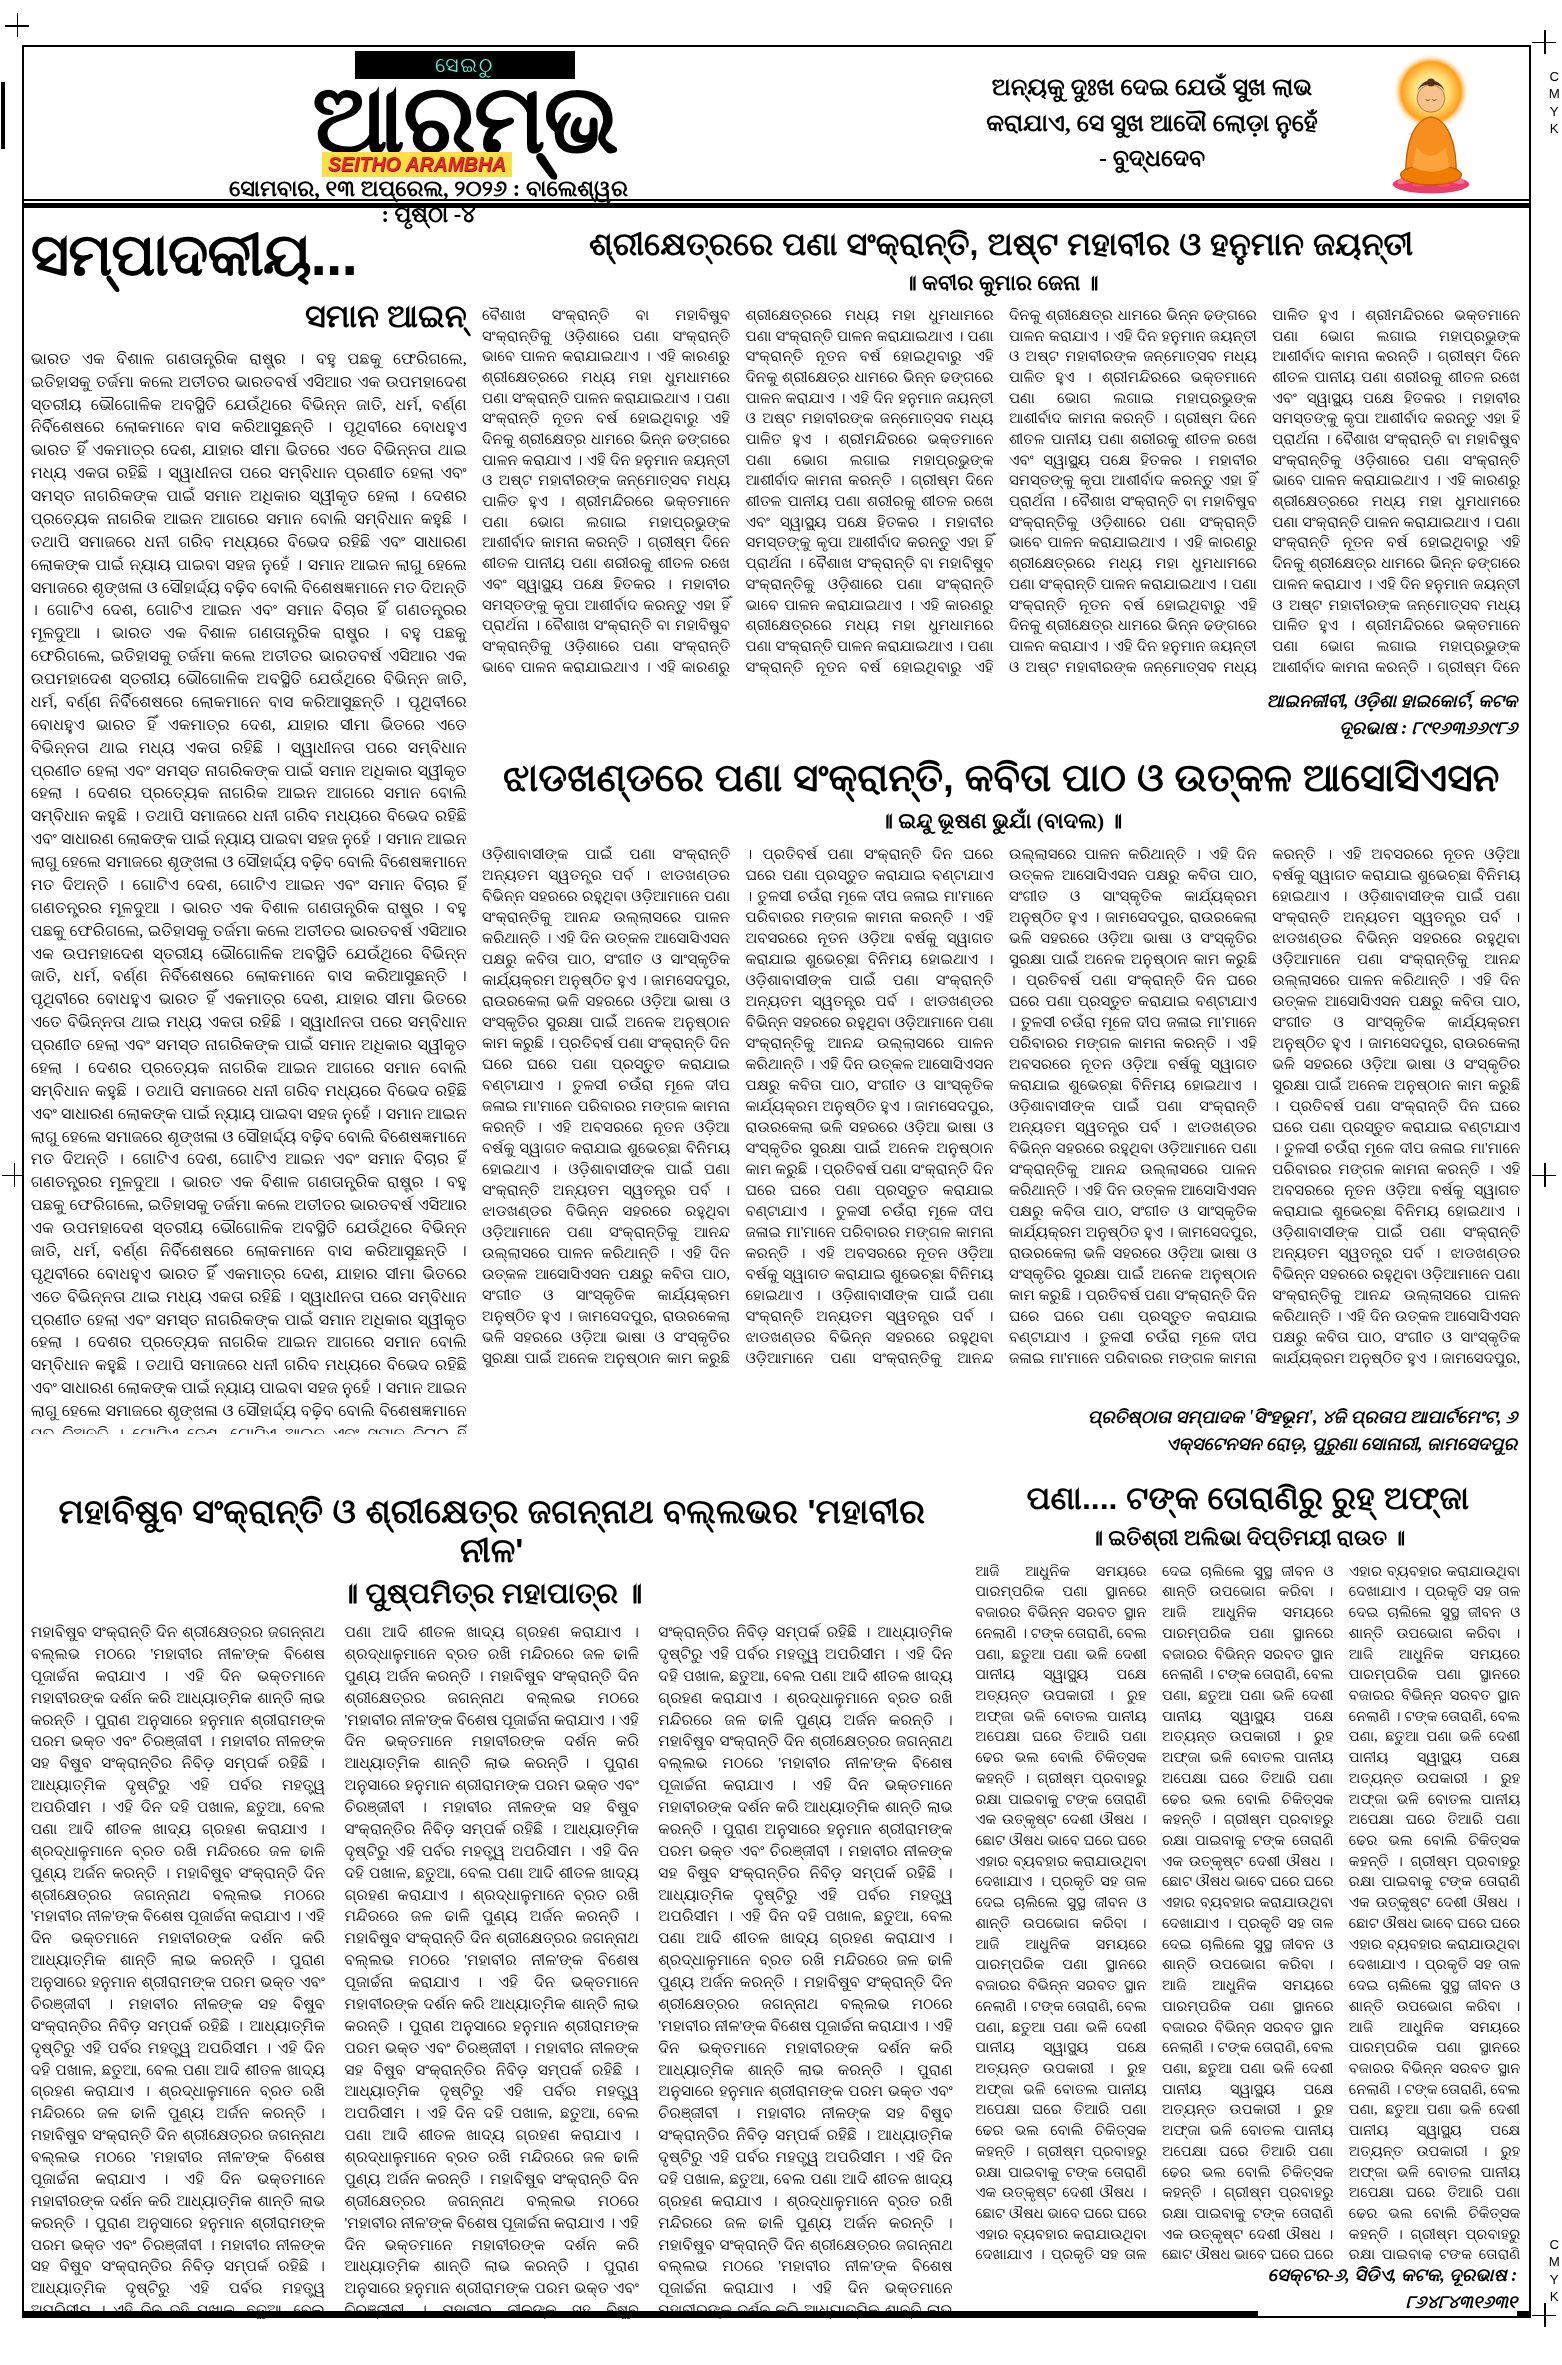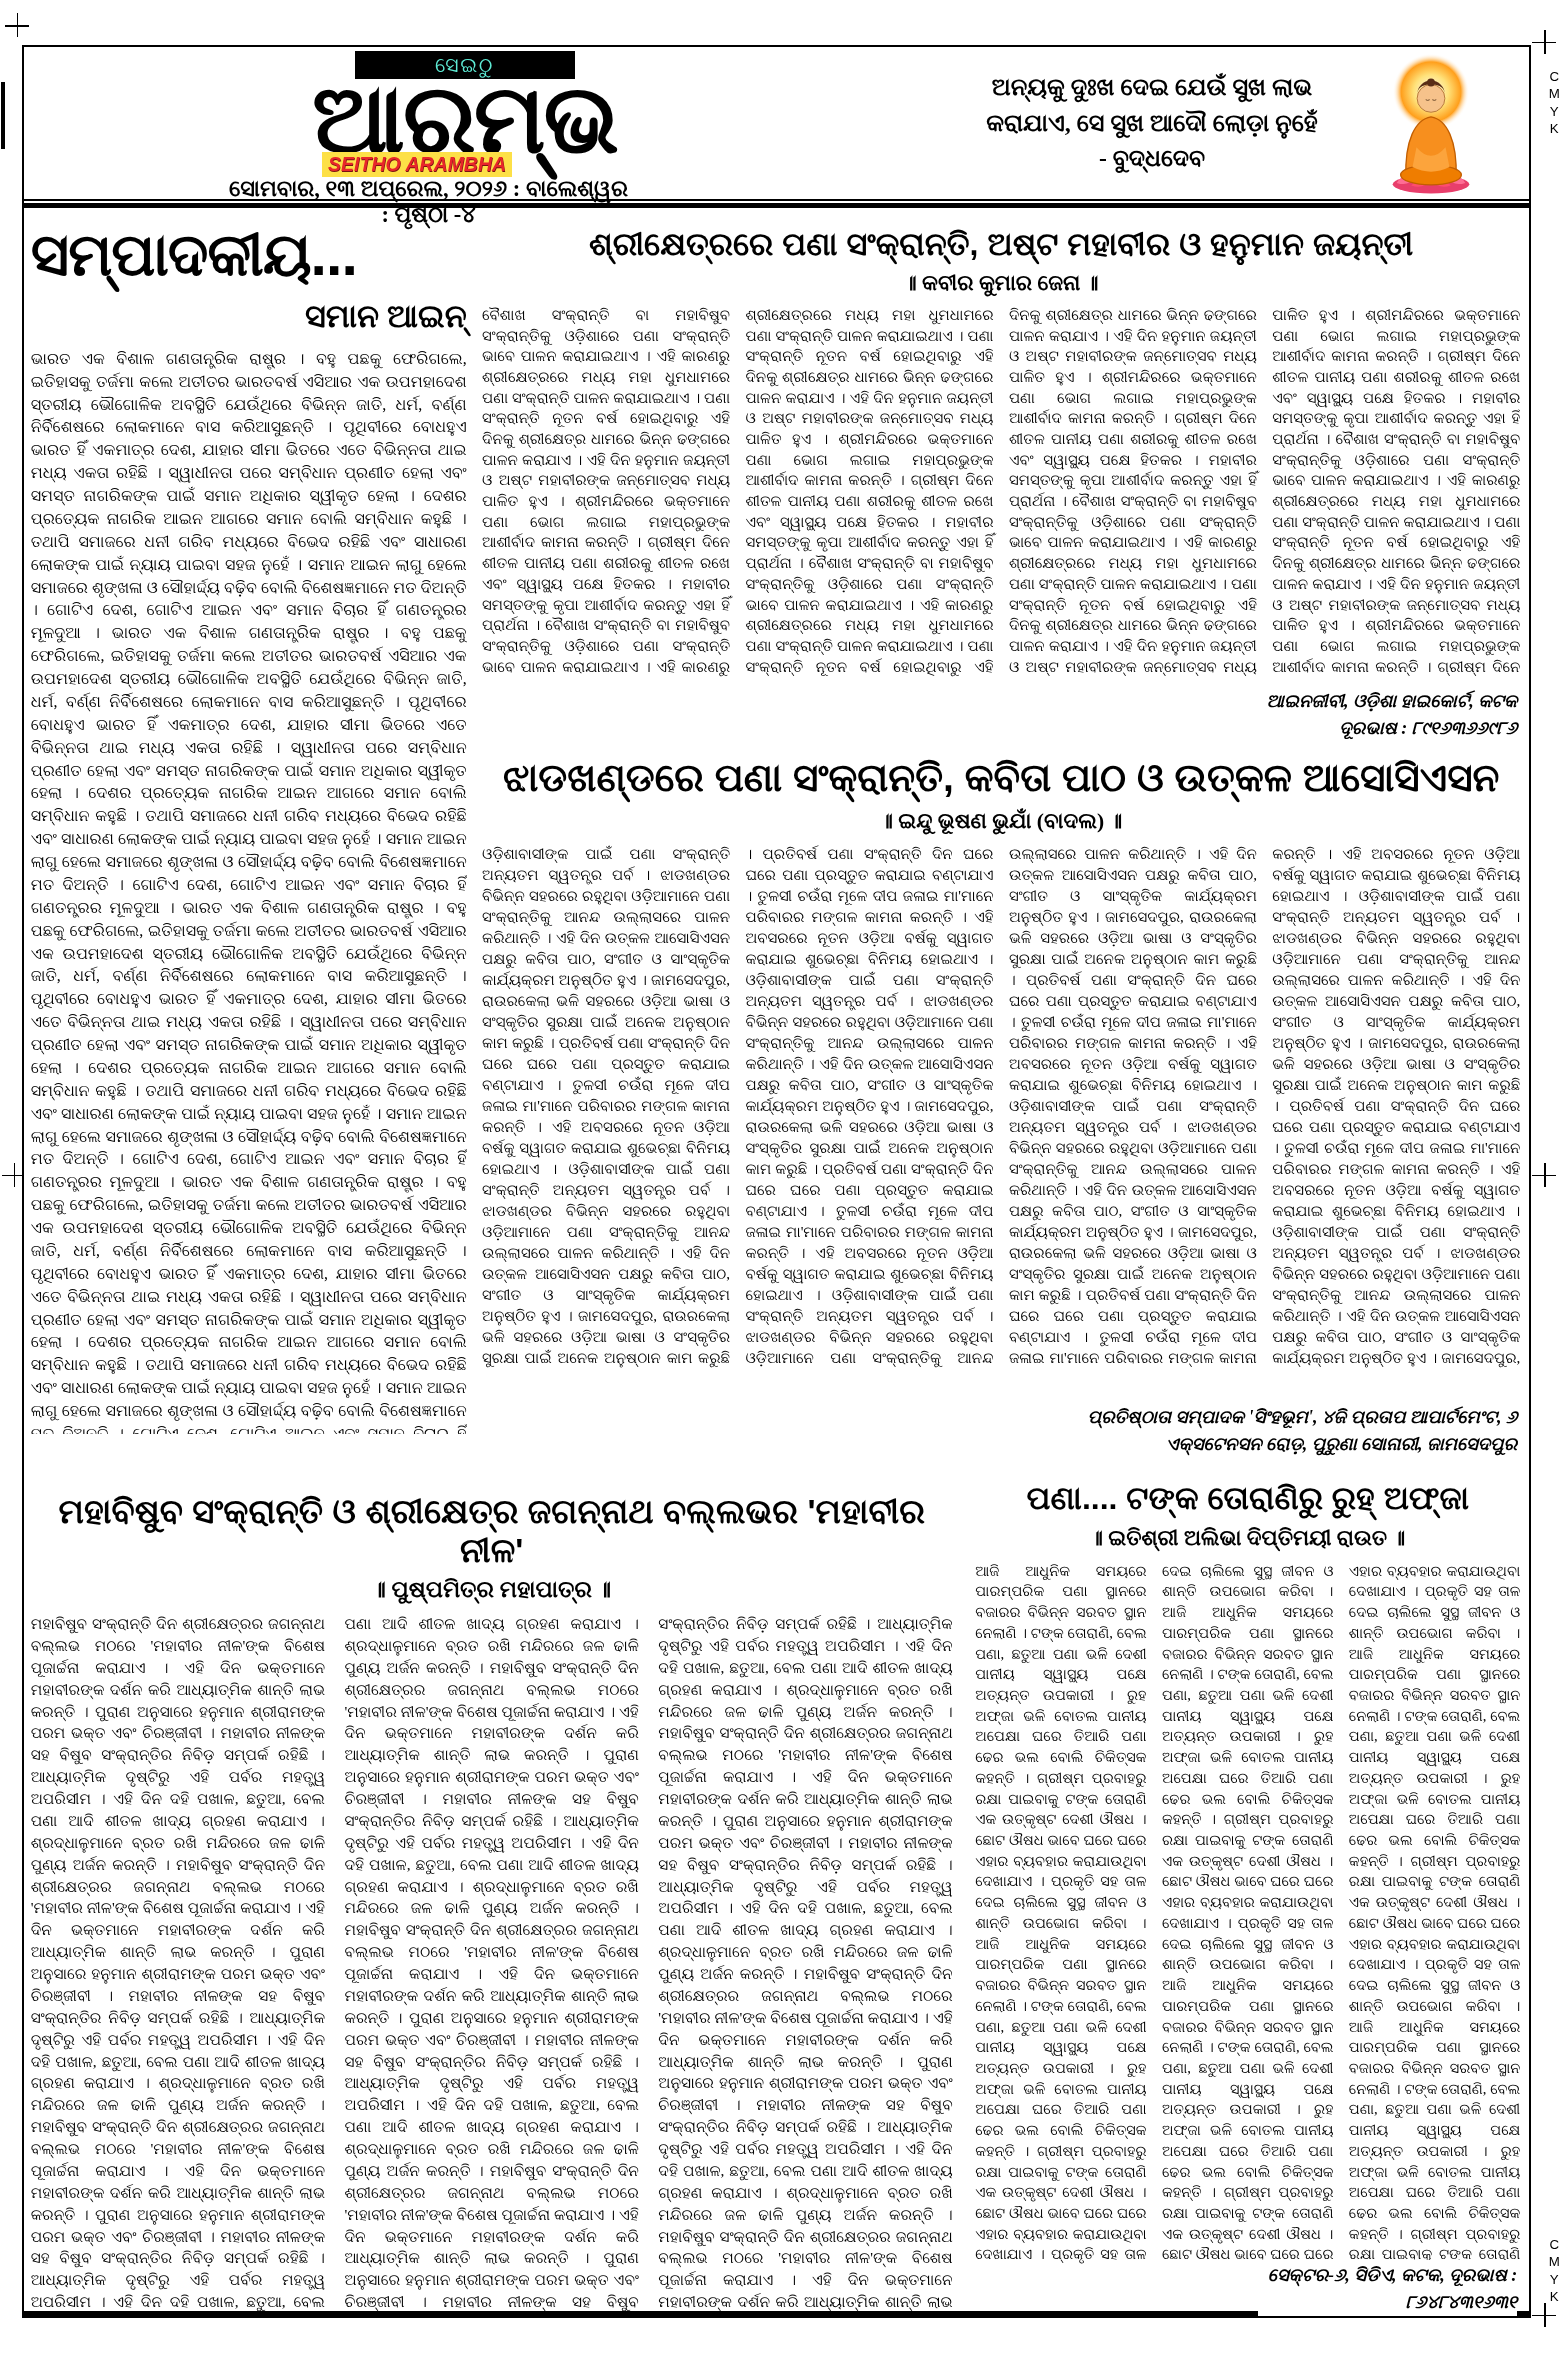--- a/index.html
+++ b/index.html
@@ -63,21 +63,21 @@
   
   .a2{flex:1;margin-top:12.3px;}
   .a2 .a-title{font-size:39px;}
   .a2 .a-byline{font-size:21.5px;margin:9.2px 0 10.2px;}
   .a2 .a-body{column-count:4;column-gap:15.4px;font-size:15px;line-height:1.40;height:533px;}
   .a2 .a-credit{bottom:14.3px;}
   
   .row2{display:flex;height:844px;overflow:hidden;margin-top:3.1px;}
   .a3{width:922px;margin-right:22.5px;}
   .a3 .a-title{font-size:34px;margin-top:17px;}
-  .a3 .a-byline{font-size:23px;margin:8.2px 0 10.2px;}
+  .a3 .a-byline{font-size:29px;margin:8.2px 0 10.2px;}
   .a3 .a-body{column-count:3;column-gap:19.5px;font-size:15.4px;line-height:1.42;height:712px;}
   .a3 .a-credit{bottom:3.1px;width:441px;}
   .a4{flex:1;}
   .a4 .a-title{font-size:32px;margin-top:6px;}
   .a4 .a-byline{font-size:21.5px;margin:8.2px 0 10.2px;}
   .a4 .a-body{column-count:3;column-gap:15.4px;font-size:14.6px;line-height:1.42;height:712px;}
   .a4 .a-credit{bottom:3.1px;}
 </style>
 </head>
 <body>

